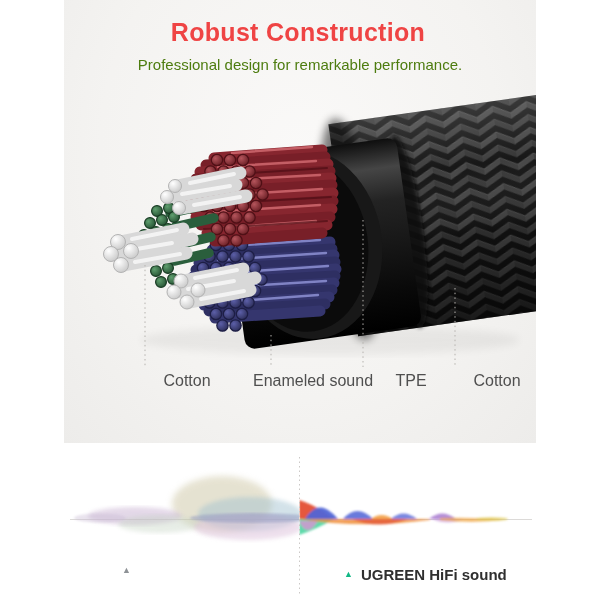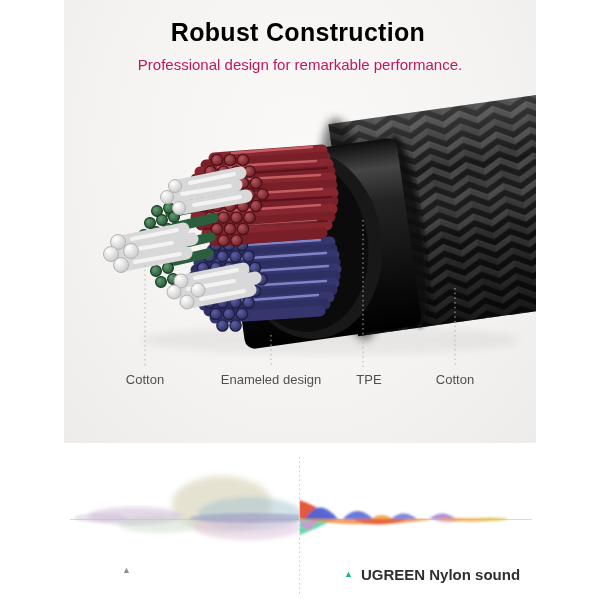--- a/index.html
+++ b/index.html
@@ -1,26 +1,26 @@
 <!DOCTYPE html>
 <html><head>
 <meta charset="utf-8">
 <style>
   html,body{margin:0;padding:0;background:#fff;}
   .page{position:relative;width:600px;height:600px;background:#ffffff;overflow:hidden;
         font-family:"Liberation Sans","DejaVu Sans",sans-serif;}
   .hero{position:absolute;left:64px;top:0;width:472px;height:443px;
         background:radial-gradient(ellipse at 50% 35%, #faf9f8 0%, #f4f3f1 60%, #edecea 100%);}
   .title{position:absolute;left:64px;top:18px;width:468px;text-align:center;
-         font-size:25px;font-weight:800;letter-spacing:.3px;color:#000000;}
+         font-size:25px;font-weight:800;letter-spacing:.3px;color:#ef4444;}
   .subtitle{position:absolute;left:64px;top:56px;width:472px;text-align:center;
-            font-size:15px;color:#be185d;}
+            font-size:15px;color:#4d7c0f;}
   .cable-svg{position:absolute;left:64px;top:0;width:472px;height:443px;}
   .callout{position:absolute;top:372px;transform:translateX(-50%);white-space:nowrap;
-           font-size:13px;color:#4f4f4f;}
+           font-size:16px;color:#4f4f4f;margin-left:42px;}
   .waves-svg{position:absolute;left:64px;top:446px;width:472px;height:154px;}
   .legend-item{position:absolute;top:566px;display:flex;align-items:center;gap:8px;
                font-size:15px;font-weight:700;color:#2f2f2f;white-space:nowrap;}
   .legend-left{left:122px;}
   .legend-right{left:344px;}
   .marker{font-size:9px;line-height:1;}
   
   .rs{stroke:#87262f;stroke-width:11;stroke-linecap:round;fill:none}
   .rs2{stroke:#781f28;stroke-width:11;stroke-linecap:round;fill:none}
   .rh{stroke:#cf696e;stroke-width:2.5;stroke-linecap:round;opacity:.85;fill:none}
@@ -284,21 +284,21 @@
 
     <g>
       <path class="leader" d="M145,265 L145,367"></path>
       <path class="leader" d="M271,335 L271,367"></path>
       <path class="leader" d="M363,220 L363,367"></path>
       <path class="leader" d="M455,288 L455,367"></path>
     </g>
   </svg>
 
   <div class="callout" style="left:145px">Cotton</div>
-  <div class="callout" style="left:271px">Enameled design</div>
+  <div class="callout" style="left:271px">Enameled sound</div>
   <div class="callout" style="left:369px">TPE</div>
   <div class="callout" style="left:455px">Cotton</div>
 
   <svg class="waves-svg" viewBox="64 446 472 154">
     <defs>
       <clipPath id="clipL">
           <rect x="64" y="446" width="235" height="154"></rect>
         </clipPath>
       <clipPath id="clipR">
           <rect x="299.5" y="446" width="236.5" height="154"></rect>
@@ -339,16 +339,16 @@
       <ellipse cx="492" cy="519" rx="16" ry="1.8" fill="#ddc84e" opacity=".7"></ellipse>
     </g>
     <line x1="299.5" y1="457" x2="299.5" y2="594" stroke="#cbc8c6" stroke-width="1" stroke-dasharray="1.5 3"></line>
   </svg>
 
   <div class="legend-item legend-left">
     <span class="marker" style="color:#8e9296">▲</span>
   </div>
   <div class="legend-item legend-right">
     <span class="marker" style="color:#12b886">▲</span>
-    <span>UGREEN Nylon sound</span>
+    <span>UGREEN HiFi sound</span>
   </div>
 
 </div>
 
 </body></html>

